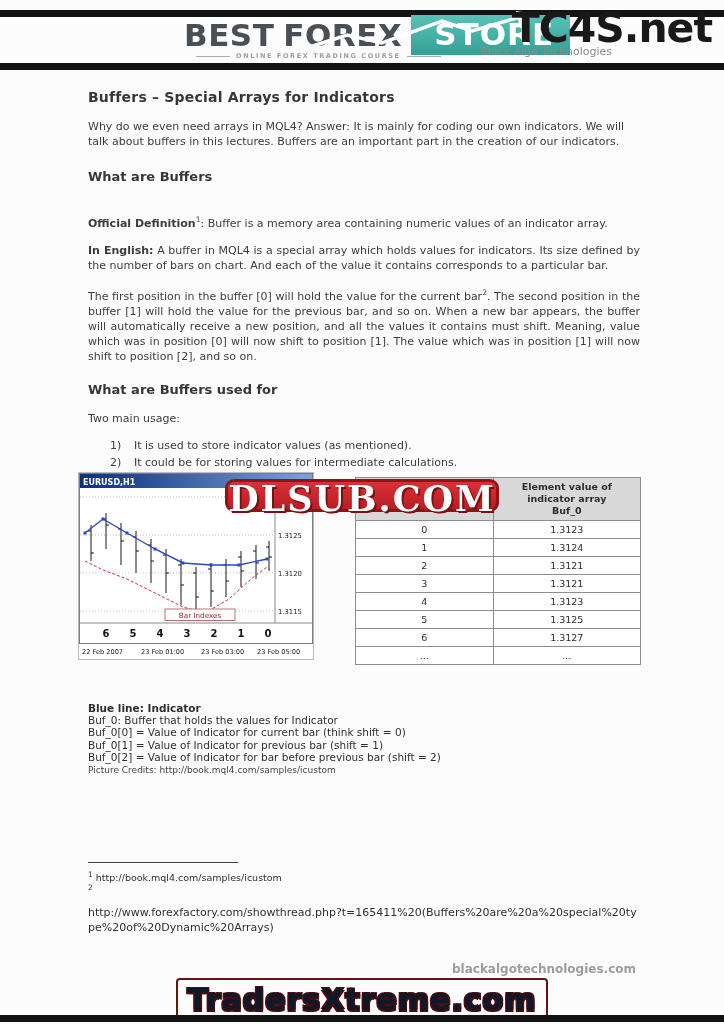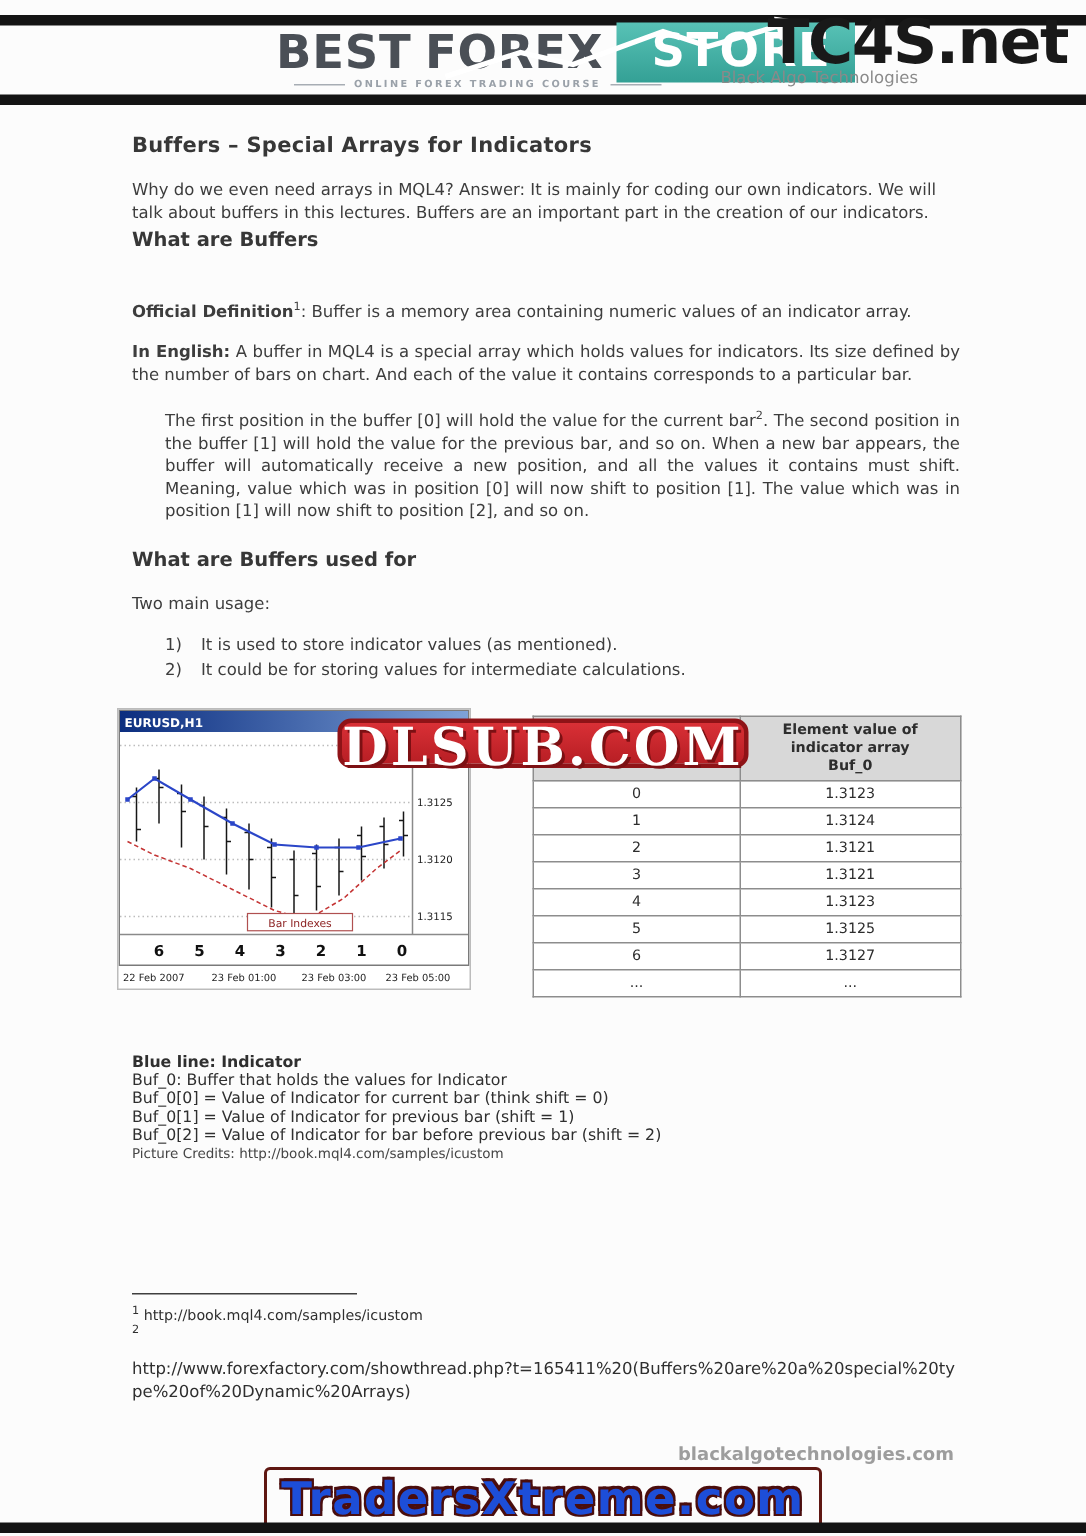--- a/index.html
+++ b/index.html
@@ -20,26 +20,26 @@
   .logo-tagline { position:absolute; left:196px; top:52px; display:flex; align-items:center; gap:6px;
                   font-size:6.5px; letter-spacing:1.6px; color:#9aa1a9; font-weight:bold; }
   .tag-line-rule { width:34px; height:1px; background:#a7adb4; }
   .site-title { position:absolute; right:12px; top:4px; font-size:41px; font-weight:800; letter-spacing:-1px; color:#191919; }
   .brand { position:absolute; right:112px; top:45px; font-size:11px; font-weight:normal; color:#8a8a8a; }
 
   
   .content { position:absolute; left:88px; top:70px; width:552px; font-size:11px; line-height:15px; }
   h1 { font-size:14px; color:#373737; margin-top:20px; letter-spacing:.2px; }
   h2 { font-size:13px; color:#373737; }
-  h2.s1 { margin-top:4px; }
+  h2.s1 { margin-top:20px; }
   h2.s2 { margin-top:18px; }
   p.intro { margin-top:14px; }
   p.official { margin-top:32px; }
   p.english { margin-top:12px; text-align:justify; }
-  p.p3 { margin-top:16px; text-align:justify;margin-left:22px; }
+  p.p3 { margin-top:16px; text-align:justify; }
   p.usage { margin-top:14px; }
   sup { font-size:7.5px; vertical-align:super; line-height:0; }
   .list { margin-top:12px; padding-left:22px; }
   .list-item { display:flex; margin-bottom:2px; }
   .li-num { width:24px; flex:none; }
 
   
   .figure { position:absolute; left:78px; top:472px; width:568px; height:205px; }
   .chart-frame { position:absolute; left:0; top:0; border:1px solid #bcbcbc; background:#fff; }
   .chart-frame svg { display:block; font-family:"DejaVu Sans","Liberation Sans",sans-serif; }
@@ -72,21 +72,21 @@
 
   
   .footnotes { position:absolute; left:88px; top:862px; width:552px; }
   .fn-rule { width:150px; height:1px; background:#3f3f3f; margin-bottom:8px; }
   .fn-line { font-size:9.5px; line-height:13px; color:#2f2f2f; }
   .fn-url { margin-top:8px; font-size:11px; line-height:15px; word-break:break-all; color:#2f2f2f; }
 
   
   .site-footer { position:absolute; right:88px; top:962px; font-size:12px; font-weight:bold; color:#9d9d9d; }
   .tx-wrap { position:absolute; left:0; top:978px; width:724px; text-align:center; }
-  .tx { display:inline-block; font-size:30px; font-weight:bold; color:#1d4ed8; letter-spacing:1px; padding:2px 10px;
+  .tx { display:inline-block; font-size:30px; font-weight:bold; color:#0f172a; letter-spacing:1px; padding:2px 10px;
         border:2px solid #5f1712; border-radius:4px;
         text-shadow:1.5px 1.5px 0 #4a0d0d, -1.5px -1.5px 0 #4a0d0d, 1.5px -1.5px 0 #4a0d0d, -1.5px 1.5px 0 #4a0d0d; }
 </style>
 </head>
 <body>
 
 <div class="page">
 
   <div class="bar top-bar"></div>
 

